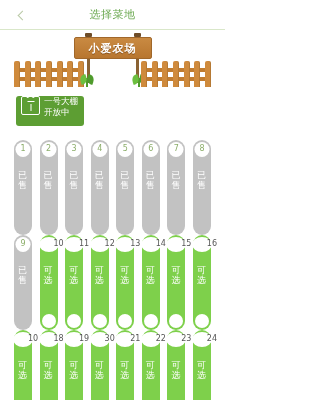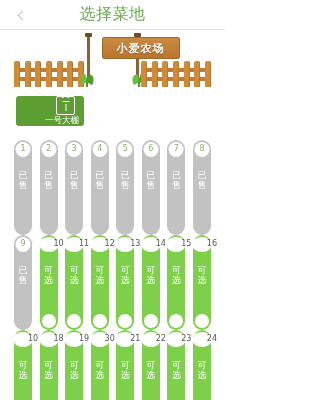--- a/index.html
+++ b/index.html
@@ -22,21 +22,21 @@
     position: absolute; left: 10px; top: 0; height: 30px;
     width: 22px; display: flex; align-items: center; justify-content: center;
     cursor: pointer;
   }
   .chev {
     width: 7px; height: 7px;
     border-left: 1.4px solid #b9c9a5; border-bottom: 1.4px solid #b9c9a5;
     transform: rotate(45deg); margin-left: 3px;
   }
   .header-title {
-    font-size: 16px; color: #6aa84f; letter-spacing: 0.5px;
+    font-size: 11px; color: #6aa84f; letter-spacing: 0.5px;
   }
 
   
   .banner {
     position: absolute; top: 31px; left: 0; width: 225px; height: 62px;
     background: #ffffff; overflow: hidden;
   }
   .fence {
     position: absolute; bottom: 6px; height: 26px;
   }
@@ -71,21 +71,21 @@
   .post-cap {
     position: absolute; top: 0; width: 7px; height: 4px; background: #6e4d28;
     border-radius: 1px;
   }
   .post-cap.c1 { left: 11px; }
   .post-cap.c2 { right: 11px; }
   .sign-board {
     position: absolute; top: 6px; left: 0; width: 78px; height: 22px;
     background: linear-gradient(#c98a42, #b8762f);
     border: 1px solid #a0672a; border-radius: 2px;
-    display: flex; align-items: center; justify-content: center; margin-left: 28px;
+    display: flex; align-items: center; justify-content: center;
   }
   .sign-text {
     font-size: 11px; font-weight: bold; color: #ffffff;
     text-shadow: 0 1px 0 rgba(120,70,20,0.8);
     letter-spacing: 1px;
   }
   .sprout {
     position: absolute; bottom: 6px; width: 14px; height: 12px;
   }
   .sprout.s1 { left: 6px; }
@@ -98,23 +98,22 @@
   .leaf.r { right: 0; transform: rotate(20deg) scaleX(-1); background: #4f9b2c; }
   .stem {
     position: absolute; left: 6px; bottom: 0; width: 2px; height: 9px; background: #4f9b2c;
   }
 
   
   .gh-badge {
     position: absolute; top: 96px; left: 16px;
     width: 68px; height: 30px;
     background: #5d9e33; border-radius: 3px;
-    display: flex; align-items: flex-end; padding: 0 5px;
+    display: flex; align-items: flex-start; padding: 0 5px;
     cursor: pointer;
-    flex-direction: column;
   }
   .gh-icon {
     width: 19px; height: 19px; flex: 0 0 19px;
     border: 1.3px solid #ffffff; border-radius: 2px;
     position: relative; margin-right: 4px;
   }
   .gh-roof {
     position: absolute; top: -6px; left: -1.3px; width: 19px; height: 7px;
     overflow: hidden;
   }
@@ -163,21 +162,21 @@
     background: #ffffff;
     display: flex; align-items: center; justify-content: center;
     font-size: 8px; line-height: 1;
   }
   .plot.sold  .plot-num { color: #8cae6a; }
   .plot.avail .plot-num { color: #555555; padding-left: 20px; }
 
   .plot-status {
     position: absolute; top: 30px; left: 50%; transform: translateX(-50%);
     font-size: 9px; color: #ffffff; line-height: 1.15;
-    width: 10px; text-align: center; word-break: break-all;
+    width: 10px; word-break: break-all;
   }
 
   .plot-dot {
     position: absolute; bottom: 2px; left: 50%; transform: translateX(-50%);
     width: 14px; height: 14px; border-radius: 50%; background: #ffffff;
   }
 
   
   .confirm {
     position: absolute; left: 0; bottom: 0; width: 225px; height: 28px;

